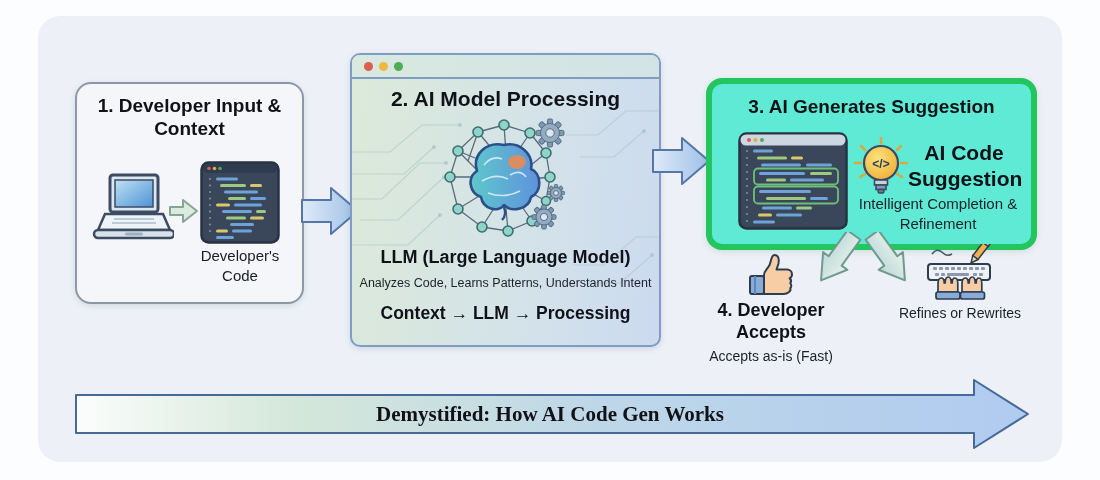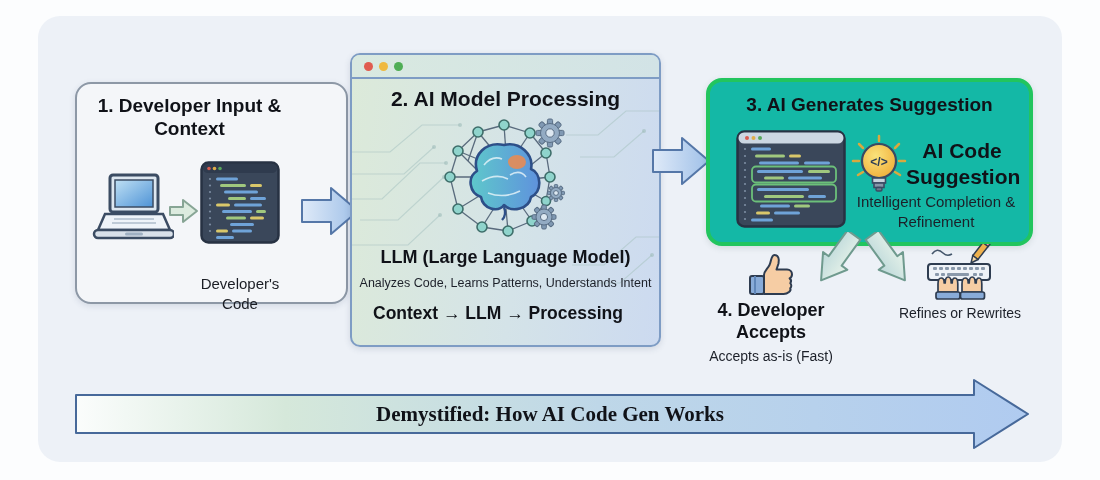--- a/index.html
+++ b/index.html
@@ -13,45 +13,44 @@
     position:absolute;left:38px;top:16px;width:1024px;height:446px;
     background:#edf1f7;border-radius:22px;
   }
   .abs{position:absolute;}
   .title{font-weight:700;color:#101218;}
   
   .box1{
     left:75px;top:82px;width:225px;height:218px;
     background:#f4f6f9;border:2px solid #8d98a6;border-radius:16px;
     box-shadow:0 2px 6px rgba(60,80,110,.14);
-    padding-left:44px;
   }
   .box1-title{left:12px;top:10px;width:201px;text-align:center;font-size:19px;line-height:1.22;}
   .box1-caption{left:110px;top:246px;width:110px;text-align:center;font-size:15px;line-height:1.25;color:#1a1d24;}
   
   .box2{
     left:350px;top:53px;width:307px;height:290px;
     border:2px solid #7e9cc4;border-radius:10px;overflow:hidden;
     background:linear-gradient(97deg,#dcead9 0%,#d4e3e8 55%,#ccdaf0 100%);
     box-shadow:0 2px 6px rgba(60,80,110,.16);
   }
   .titlebar{
     position:absolute;left:0;top:0;width:100%;height:22px;
     background:linear-gradient(90deg,#d9e9e0,#d2e3e6);
     border-bottom:2px solid #7e9cc4;
   }
   .dot{position:absolute;top:6.5px;width:9px;height:9px;border-radius:50%;}
   .box2-title{left:0;top:32px;width:100%;text-align:center;font-size:21px;}
   .box2-model{left:0;top:192px;width:100%;text-align:center;font-size:18px;}
   .box2-detail{left:0;top:221px;width:100%;text-align:center;font-size:12.5px;color:#1c2029;}
-  .box2-flow{left:0;top:248px;width:100%;font-size:17.5px;padding-left:21px;}
+  .box2-flow{left:0;top:248px;width:100%;text-align:center;font-size:17.5px;}
   
   .box3{
     left:706px;top:78px;width:319px;height:160px;
-    background:#14b8a6;border:4px solid #22c55e;border-radius:16px;
+    background:#5eead4;border:6px solid #22c55e;border-radius:16px;
     box-shadow:0 2px 6px rgba(60,90,80,.14);
   }
   .box3-title{left:0;top:12px;width:100%;text-align:center;font-size:19px;}
   .box3-label{left:196px;top:56px;width:112px;text-align:center;font-size:21px;line-height:1.25;}
   .box3-detail{left:140px;top:110px;width:172px;text-align:center;font-size:15px;line-height:1.3;color:#1c2029;}
   
   .step4{width:152px;text-align:center;}
   .step4 .t{font-size:18px;line-height:1.2;margin-top:2px;}
   .step4 .d{font-size:14px;margin-top:5px;color:#1c2029;}
   
@@ -117,21 +116,21 @@
       <rect x="56" y="49" width="10" height="3" rx="1.5" fill="#a0c87e"></rect>
     <rect x="26" y="55.5" width="20" height="3" rx="1.5" fill="#a0c87e"></rect>
       <rect x="50" y="55.5" width="14" height="3" rx="1.5" fill="#d9c76a"></rect>
     <rect x="30" y="62" width="24" height="3" rx="1.5" fill="#6fa3d8"></rect>
     <rect x="16" y="68.5" width="12" height="3" rx="1.5" fill="#d9c76a"></rect>
       <rect x="32" y="68.5" width="20" height="3" rx="1.5" fill="#6fa3d8"></rect>
     <rect x="16" y="75" width="18" height="3" rx="1.5" fill="#6fa3d8"></rect>
   </g>
 </svg>
 
-<div class="abs box1-caption" style="position:absolute;left:185px;top:246px;width:110px;text-align:center;font-size:15px;line-height:1.3;margin-top:28px;">Developer's Code</div>
+<div class="abs box1-caption" style="position:absolute;left:185px;top:246px;width:110px;text-align:center;font-size:15px;line-height:1.3;">Developer's Code</div>
 
 <svg class="abs" style="left:301px;top:184px" width="60" height="54" viewBox="0 0 60 54">
   <defs>
       <linearGradient id="bag1" x1="0" y1="0" x2="1" y2="0">
     <stop offset="0" stop-color="#dfeaf8"></stop>
         <stop offset="1" stop-color="#9fc0e8"></stop>
   </linearGradient>
     </defs>
   <polygon points="1,16 30,16 30,4 57,27 30,50 30,38 1,38" fill="url(#bag1)" stroke="#5577a8" stroke-width="2" stroke-linejoin="round"></polygon>
 </svg>

